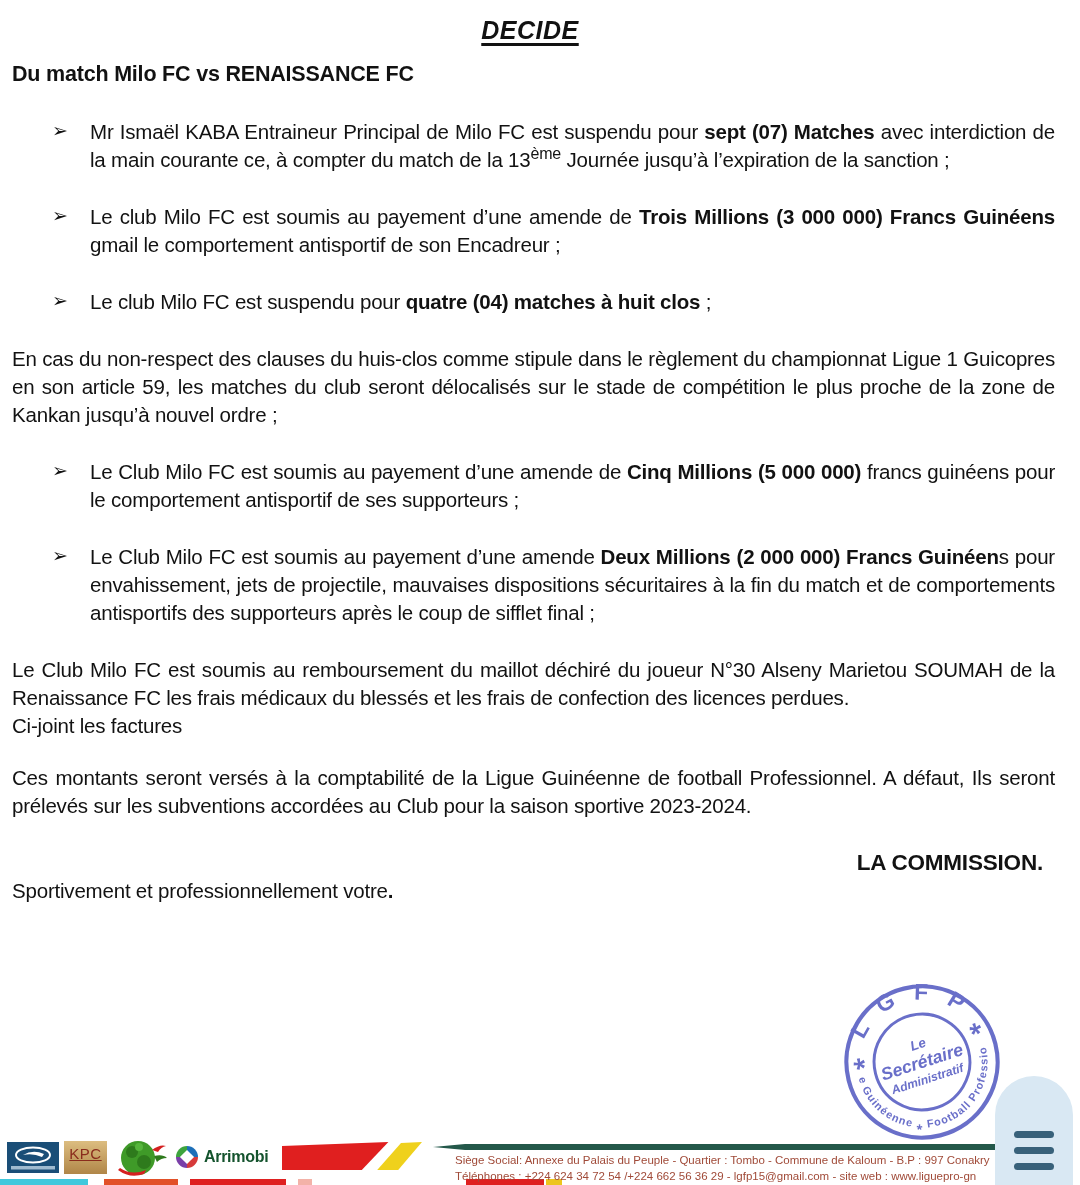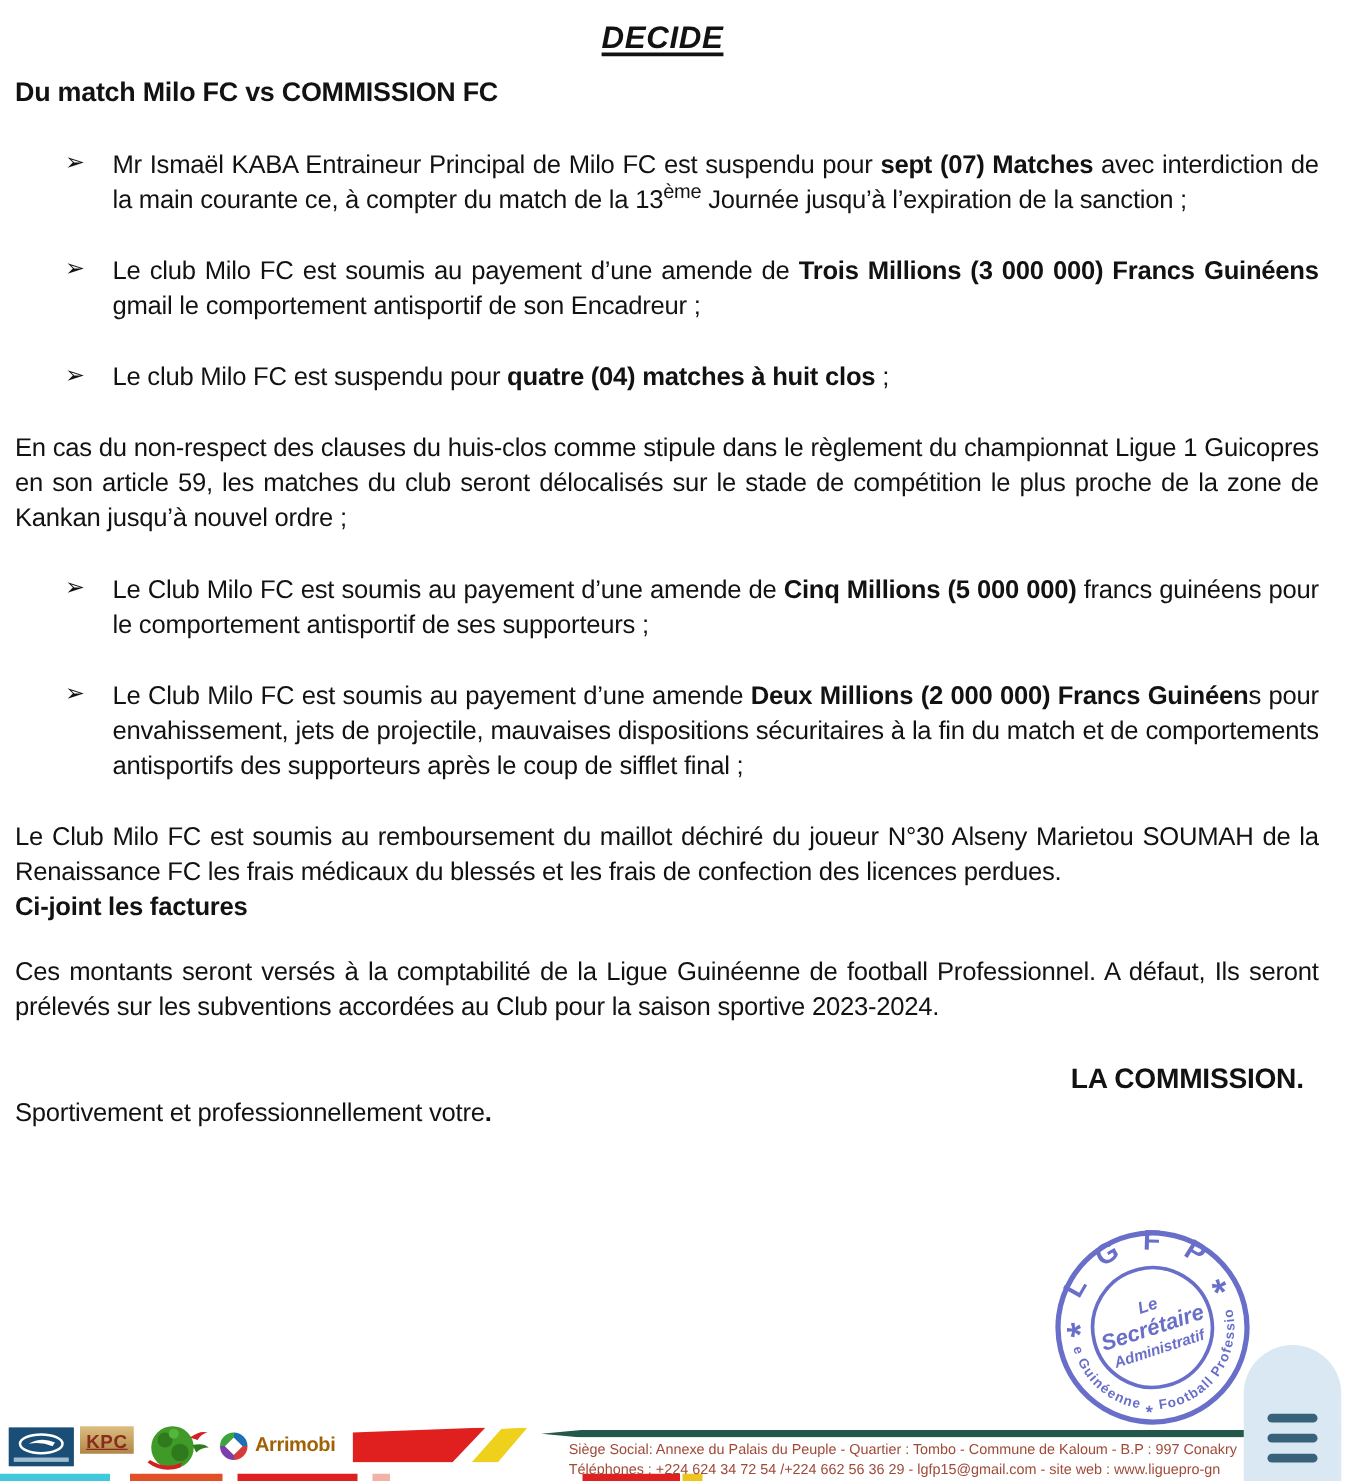--- a/index.html
+++ b/index.html
@@ -15,21 +15,21 @@
   .doc-body {
     position:absolute; left:12px; top:60px; width:1043px;
     font-size:20.5px; line-height:28px; letter-spacing:-0.2px;
   }
   .block { text-align:justify; }
   .block.heading { font-weight:700; font-size:21.5px; text-align:left; margin-bottom:30px; }
   .block.bullet { position:relative; padding-left:78px; margin-bottom:29px; }
   .block.bullet .arrow { position:absolute; left:40px; top:-1px; font-size:19px; }
   .block.para { margin-bottom:29px; }
   .block.para-joined { margin-bottom:0; }
-  .block.line { text-align:left; margin-bottom:24px;font-weight:bold; }
+  .block.line { text-align:left; margin-bottom:24px; }
   .block.signoff { text-align:left; margin-bottom:28px; }
   .block.signature { text-align:right; font-weight:700; font-size:22.5px; padding-right:12px; margin-bottom:0; }
   sup { font-size:16px; vertical-align:super; line-height:0; }
 
   
   .stamp { position:absolute; left:838px; top:978px; width:168px; height:168px; z-index:2; opacity:.85; }
 
   
   .menu-fab {
     position:absolute; left:995px; top:1076px; width:78px; height:130px;
@@ -37,33 +37,33 @@
     display:flex; flex-direction:column; align-items:center; justify-content:flex-start;
     padding-top:50px; box-sizing:border-box; cursor:pointer;
   }
   .menu-fab .bar { width:40px; height:7px; border-radius:3.5px; background:#38617a; margin:4.5px 0; }
 
   
   .footer { position:absolute; left:0; top:1136px; width:1080px; height:49px; z-index:1; }
   .logo { position:absolute; }
   .logo-navy { left:7px; top:6px; width:52px; height:31px; background:#1a4e77; }
   .logo-kpc {
-    left:64px; top:5px; width:43px; height:22px;
+    left:64px; top:5px; width:43px; height:33px;
     background:linear-gradient(#dcbd80, #b08648); text-align:center;
-    font-weight:700; font-size:15px; color:#8a2c1c; line-height:26px;
+    font-weight:400; font-size:15px; color:#8a2c1c; line-height:26px;
   }
   .logo-kpc span { text-decoration:underline; letter-spacing:.5px; }
   .logo-green { left:112px; top:2px; width:58px; height:40px; }
   .logo-arrimobi { left:176px; top:9px; height:24px; display:flex; align-items:center; }
   .arrimobi-icon { width:22px; height:22px; border-radius:50%;
     background:conic-gradient(#1d6fb8 0 25%, #d63a3a 25% 50%, #7a3fa8 50% 75%, #3da43d 75% 100%);
     position:relative; }
   .arrimobi-icon::after { content:""; position:absolute; left:6px; top:6px; width:10px; height:10px;
     background:#ffffff; transform:rotate(45deg); }
-  .arrimobi-text { margin-left:6px; font-weight:700; font-size:16px; color:#a16207; letter-spacing:-0.3px; }
+  .arrimobi-text { margin-left:6px; font-weight:700; font-size:16px; color:#14532d; letter-spacing:-0.3px; }
   .logo-flag { left:282px; top:6px; width:140px; height:28px; }
   .flag-red { position:absolute; left:0; top:0; width:100%; height:100%; background:#e01f1f;
     clip-path:polygon(0 14%, 76% 0%, 57% 100%, 0 100%); }
   .flag-yellow { position:absolute; left:0; top:0; width:100%; height:100%; background:#efd11c;
     clip-path:polygon(85% 4%, 100% 0%, 83% 100%, 68% 100%); }
 
   .footer-rule { position:absolute; left:433px; top:8px; width:640px; height:6px; background:#24584a;
     clip-path:polygon(0 50%, 5% 0, 100% 0, 100% 100%, 5% 100%); }
   .footer-address { position:absolute; left:455px; top:16px; width:620px;
     font-size:11.5px; line-height:16px; color:#a04a38; letter-spacing:0; }
@@ -75,21 +75,21 @@
 </head>
 <body>
 
 <div class="page" data-interactable="false">
 
   <div class="doc-title" data-interactable="false">
     <span>DECIDE</span>
   </div>
 
   <div class="doc-body" data-interactable="false">
-      <div class="block heading" data-interactable="false"><span style="font-weight: 700;">Du match Milo FC vs COMMISSION FC</span></div>
+      <div class="block heading" data-interactable="false"><span style="font-weight: 700;">Du match Milo FC vs RENAISSANCE FC</span></div>
       <div class="block bullet" data-interactable="false"><span class="arrow" data-interactable="false">➢</span><span>Mr Ismaël KABA Entraineur Principal de Milo FC est suspendu pour </span><span style="font-weight: 700;">sept (07) Matches</span><span> avec interdiction de la main courante ce, à compter du match de la 13</span><sup>ème</sup><span> Journée jusqu’à l’expiration de la sanction ;</span></div>
       <div class="block bullet" data-interactable="false"><span class="arrow" data-interactable="false">➢</span><span>Le club Milo FC est soumis au payement d’une amende de </span><span style="font-weight: 700;">Trois Millions (3 000 000) Francs Guinéens</span><span> gmail le comportement antisportif de son Encadreur ;</span></div>
       <div class="block bullet" data-interactable="false"><span class="arrow" data-interactable="false">➢</span><span>Le club Milo FC est suspendu pour </span><span style="font-weight: 700;">quatre (04) matches à huit clos</span><span> ;</span></div>
       <div class="block para" data-interactable="false"><span>En cas du non-respect des clauses du huis-clos comme stipule dans le règlement du championnat Ligue 1 Guicopres en son article 59, les matches du club seront délocalisés sur le stade de compétition le plus proche de la zone de Kankan jusqu’à nouvel ordre ;</span></div>
       <div class="block bullet" data-interactable="false"><span class="arrow" data-interactable="false">➢</span><span>Le Club Milo FC est soumis au payement d’une amende de </span><span style="font-weight: 700;">Cinq Millions (5 000 000)</span><span> francs guinéens pour le comportement antisportif de ses supporteurs ;</span></div>
       <div class="block bullet" data-interactable="false"><span class="arrow" data-interactable="false">➢</span><span>Le Club Milo FC est soumis au payement d’une amende </span><span style="font-weight: 700;">Deux Millions (2 000 000) Francs Guinéen</span><span>s pour envahissement, jets de projectile, mauvaises dispositions sécuritaires à la fin du match et de comportements antisportifs des supporteurs après le coup de sifflet final ;</span></div>
       <div class="block para-joined" data-interactable="false"><span>Le Club Milo FC est soumis au remboursement du maillot déchiré du joueur N°30 Alseny Marietou SOUMAH de la Renaissance FC les frais médicaux du blessés et les frais de confection des licences perdues.</span></div>
       <div class="block line" data-interactable="false"><span>Ci-joint les factures</span></div>
       <div class="block para" data-interactable="false"><span>Ces montants seront versés à la comptabilité de la Ligue Guinéenne de football Professionnel. A défaut, Ils seront prélevés sur les subventions accordées au Club pour la saison sportive 2023-2024.</span></div>
       <div class="block signature" data-interactable="false"><span style="font-weight: 700;">LA COMMISSION.</span></div>

